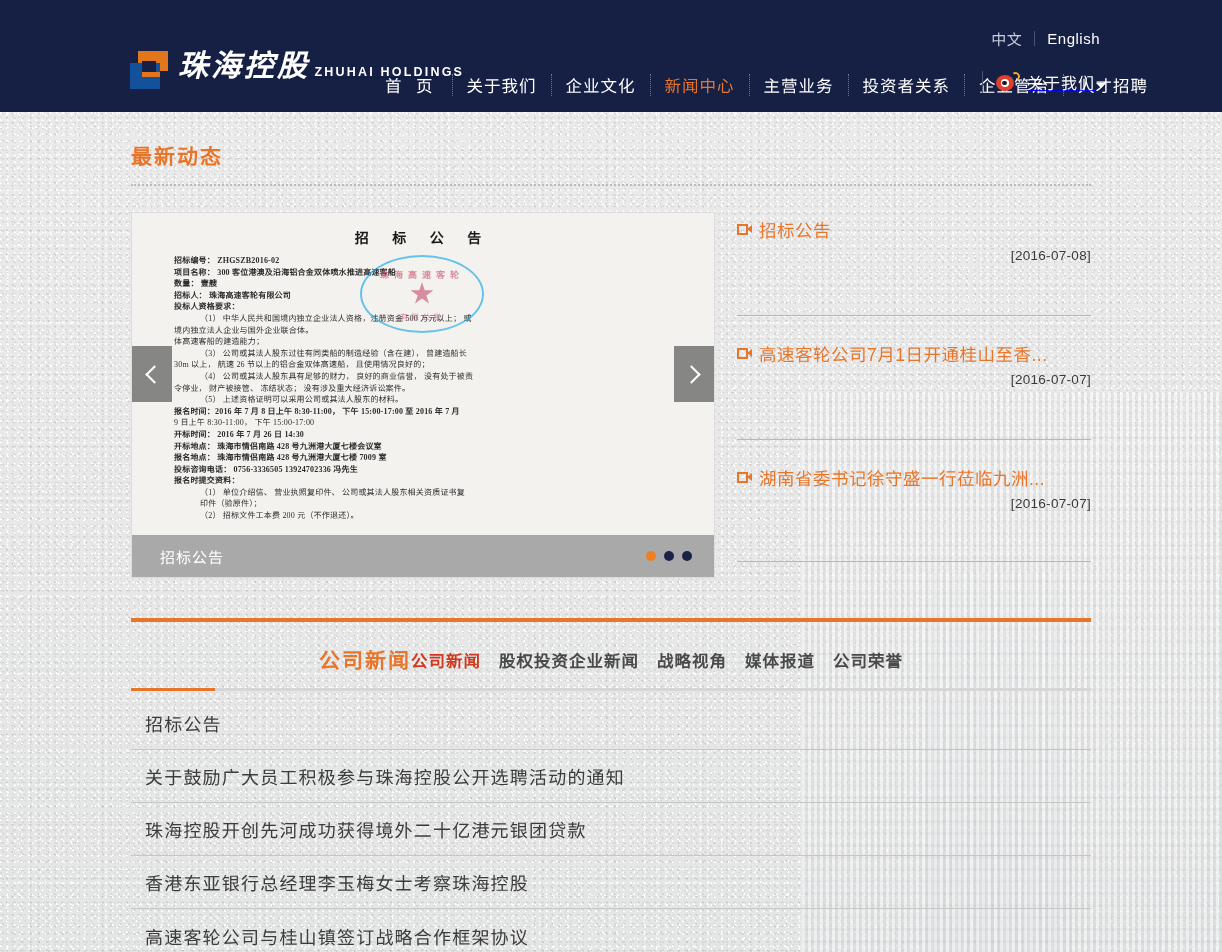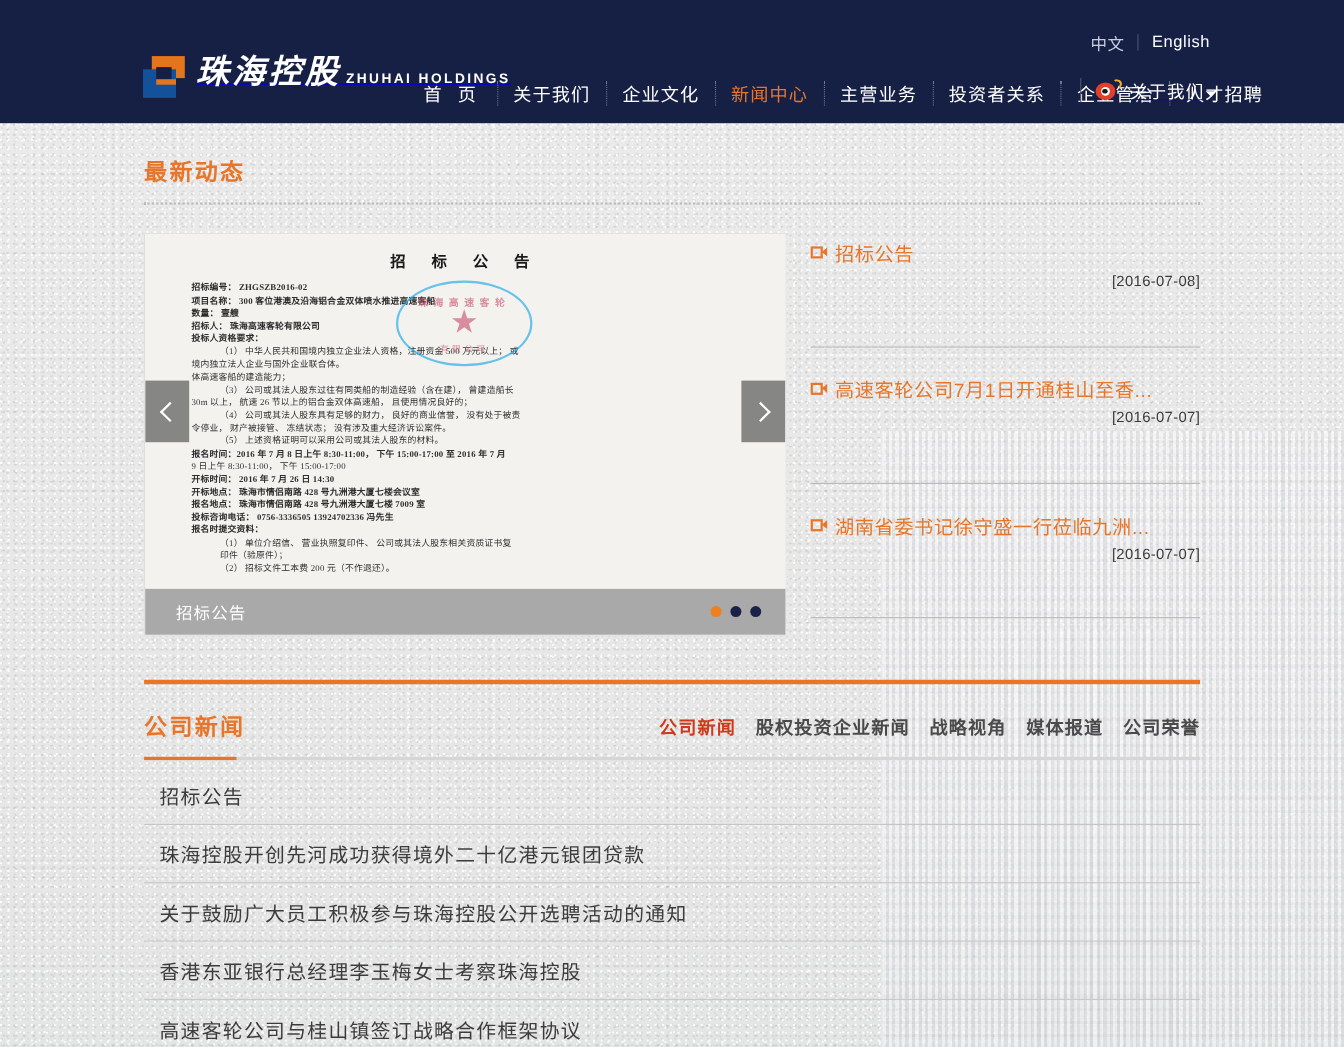--- a/index.html
+++ b/index.html
@@ -420,21 +420,21 @@
   .ln-block-1 { padding-bottom: 30px; }
   .ln-block-2 { padding-top: 24px; padding-bottom: 30px; }
   .ln-block-3 { padding-top: 24px; padding-bottom: 28px; }
 
   
   .company-section { margin-top: 40px; }
   .cs-topbar { height: 4px; background: #e8762a; }
   .cs-head {
     display: flex;
     align-items: flex-end;
-    justify-content: space-between;
+    justify-content: center;
     padding-top: 22px;
     position: relative;
   }
   .cs-title {
     font-size: 21px;
     font-weight: bold;
     color: #e8762a;
     letter-spacing: 2px;
     padding-bottom: 14px;
   }
@@ -665,24 +665,24 @@
 
     <div class="cs-underline">
       <span class="seg"></span>
     </div>
 
     <div class="article-list">
       <div class="article-row">
         <a class="article-link" href="#">招标公告</a>
       </div>
       <div class="article-row">
+        <a class="article-link" href="#">关于鼓励广大员工积极参与珠海控股公开选聘活动的通知</a>
+      </div>
+      <div class="article-row">
         <a class="article-link" href="#">珠海控股开创先河成功获得境外二十亿港元银团贷款</a>
-      </div>
-      <div class="article-row">
-        <a class="article-link" href="#">关于鼓励广大员工积极参与珠海控股公开选聘活动的通知</a>
       </div>
       <div class="article-row">
         <a class="article-link" href="#">香港东亚银行总经理李玉梅女士考察珠海控股</a>
       </div>
       <div class="article-row">
         <a class="article-link" href="#">高速客轮公司与桂山镇签订战略合作框架协议</a>
       </div>
     </div>
   </section>
 

